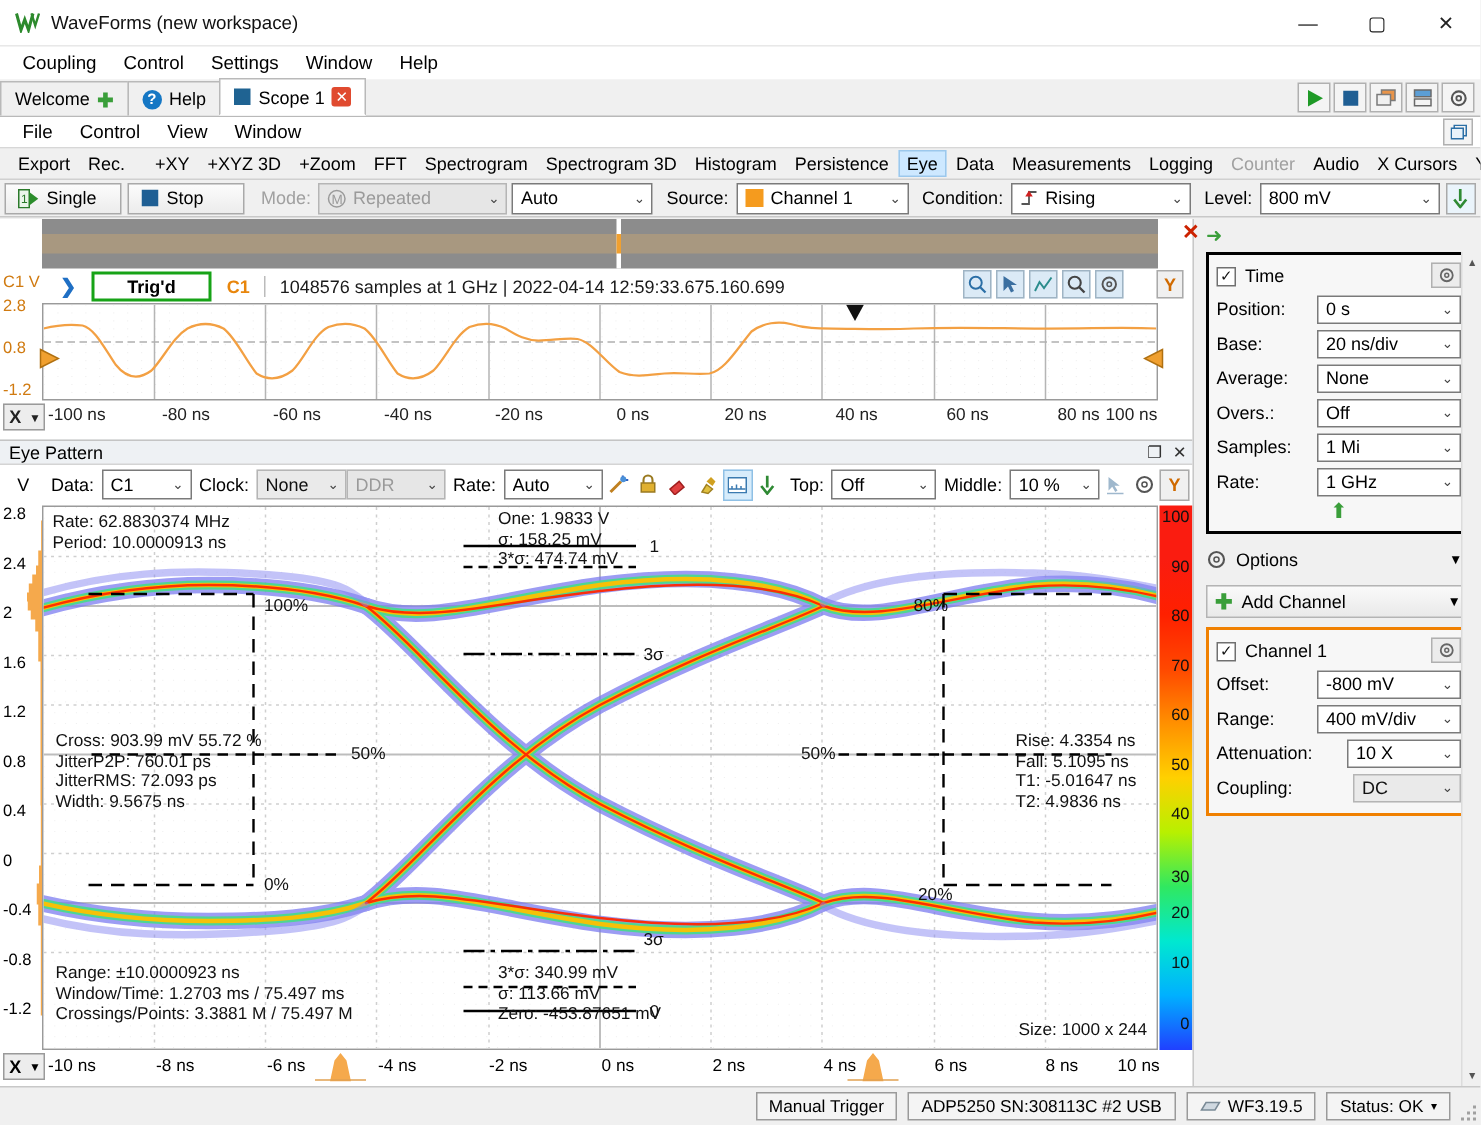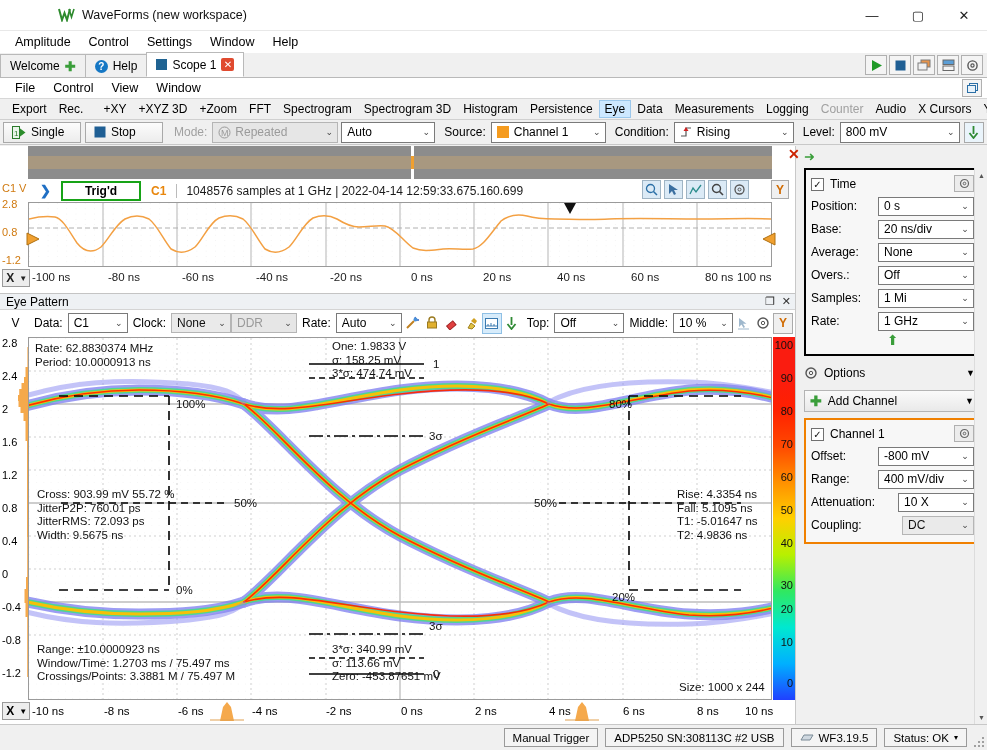--- a/index.html
+++ b/index.html
@@ -10,21 +10,21 @@
     font-family: "Liberation Sans", sans-serif;
     font-size: 12px;
     background: #f0f0f0;
     color: #000;
   }
   #app { position: relative; width: 987px; height: 750px; background: #f0f0f0; }
 
   
   .titlebar {
     height: 31px; background: #ffffff; display: flex; align-items: center;
-    border-bottom: 1px solid #e8e8e8; position: relative; padding-left: 48px;
+    border-bottom: 1px solid #e8e8e8; position: relative;
   }
   .titlebar .logo { width: 18px; height: 16px; margin-left: 9px; margin-right: 7px;
      display: flex; align-items: center; justify-content: center; }
   .titlebar .title { font-size: 12.5px; color: #111; }
   .wincontrols { position: absolute; right: 0; top: 0; height: 31px; display: flex; }
   .wincontrols div { width: 46px; height: 31px; display: flex; align-items: center;
      justify-content: center; font-size: 13px; color: #222; }
 
   
   .menubar { height: 22px; background: #fff; display: flex; align-items: center; padding-left: 6px; }
@@ -207,21 +207,21 @@
     </div>
     <div class="title">WaveForms (new workspace)</div>
     <div class="wincontrols">
       <div>—</div>
       <div>▢</div>
       <div>✕</div>
     </div>
   </div>
 
   <div class="menubar">
-    <span>Amplitude</span>
+    <span>Coupling</span>
     <span>Control</span>
     <span>Settings</span>
     <span>Window</span>
     <span>Help</span>
   </div>
 
   <div class="tabstrip">
     <div class="tab">
       <span>Welcome</span>
       <span class="plus">✚</span>

